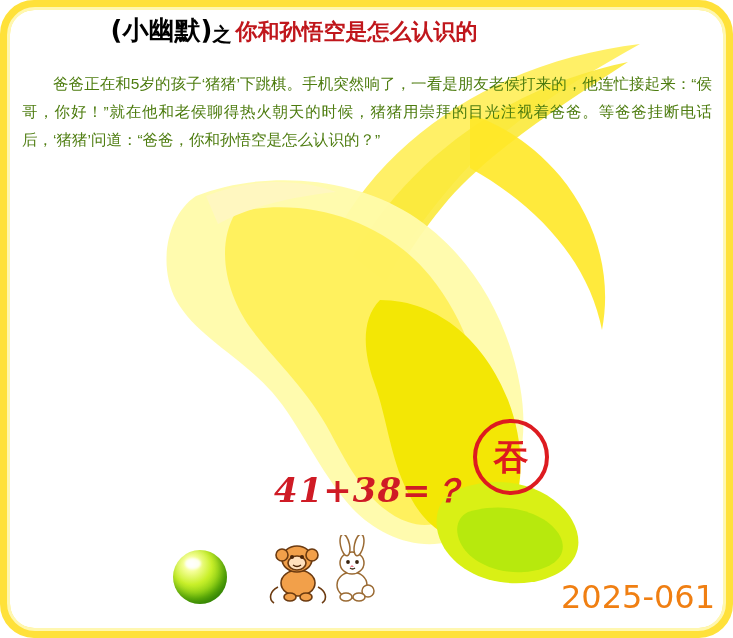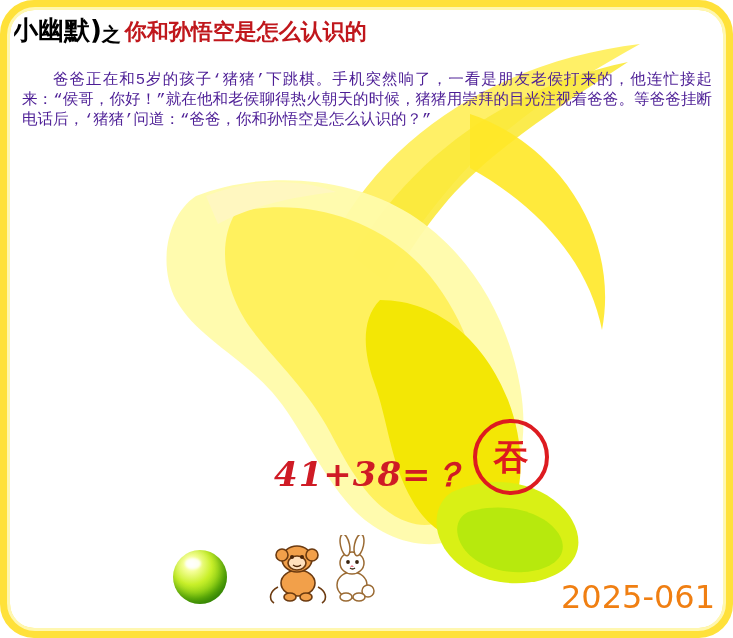--- a/index.html
+++ b/index.html
@@ -46,20 +46,21 @@
     pointer-events: none;
     z-index: 39;
     box-shadow: 0 0 0 6px #ffffff;
   }
 
   
   .headline {
     position: absolute;
     left: 0; top: 13px;
     width: 588px;
+    text-align: center;
     white-space: nowrap;
     z-index: 30;
   }
   .headline .h-part1 {
     font-family: "DejaVu Sans", sans-serif;
     font-size: 26px;
     font-weight: bold;
     color: #000000;
     letter-spacing: 0px;
   }
@@ -78,43 +79,43 @@
     color: #c0171c;
     margin-left: 4px;
   }
 
   
   .body-text {
     position: absolute;
     left: 22px;
     top: 70px;
     width: 690px;
-    font-family: Liberation Mono, monospace;
+    font-family: Liberation Sans, sans-serif;
     font-size: 15.5px;
-    line-height: 20px;
-    color: #4c1d95;
+    line-height: 28px;
+    color: #4d7c0f;
     text-align: justify;
     text-indent: 2em;
     z-index: 30;
   }
 
   
   .art {
     position: absolute;
     left: 0; top: 0;
     width: 733px; height: 638px;
     z-index: 10;
     pointer-events: none;
   }
 
   
   .math {
     position: absolute;
     left: 274px;
-    top: 452px;
+    top: 468px;
     font-family: "DejaVu Serif", serif;
     font-style: italic;
     font-weight: bold;
     font-size: 34px;
     color: #cf1b25;
     letter-spacing: 1px;
     z-index: 32;
   }
 
   

